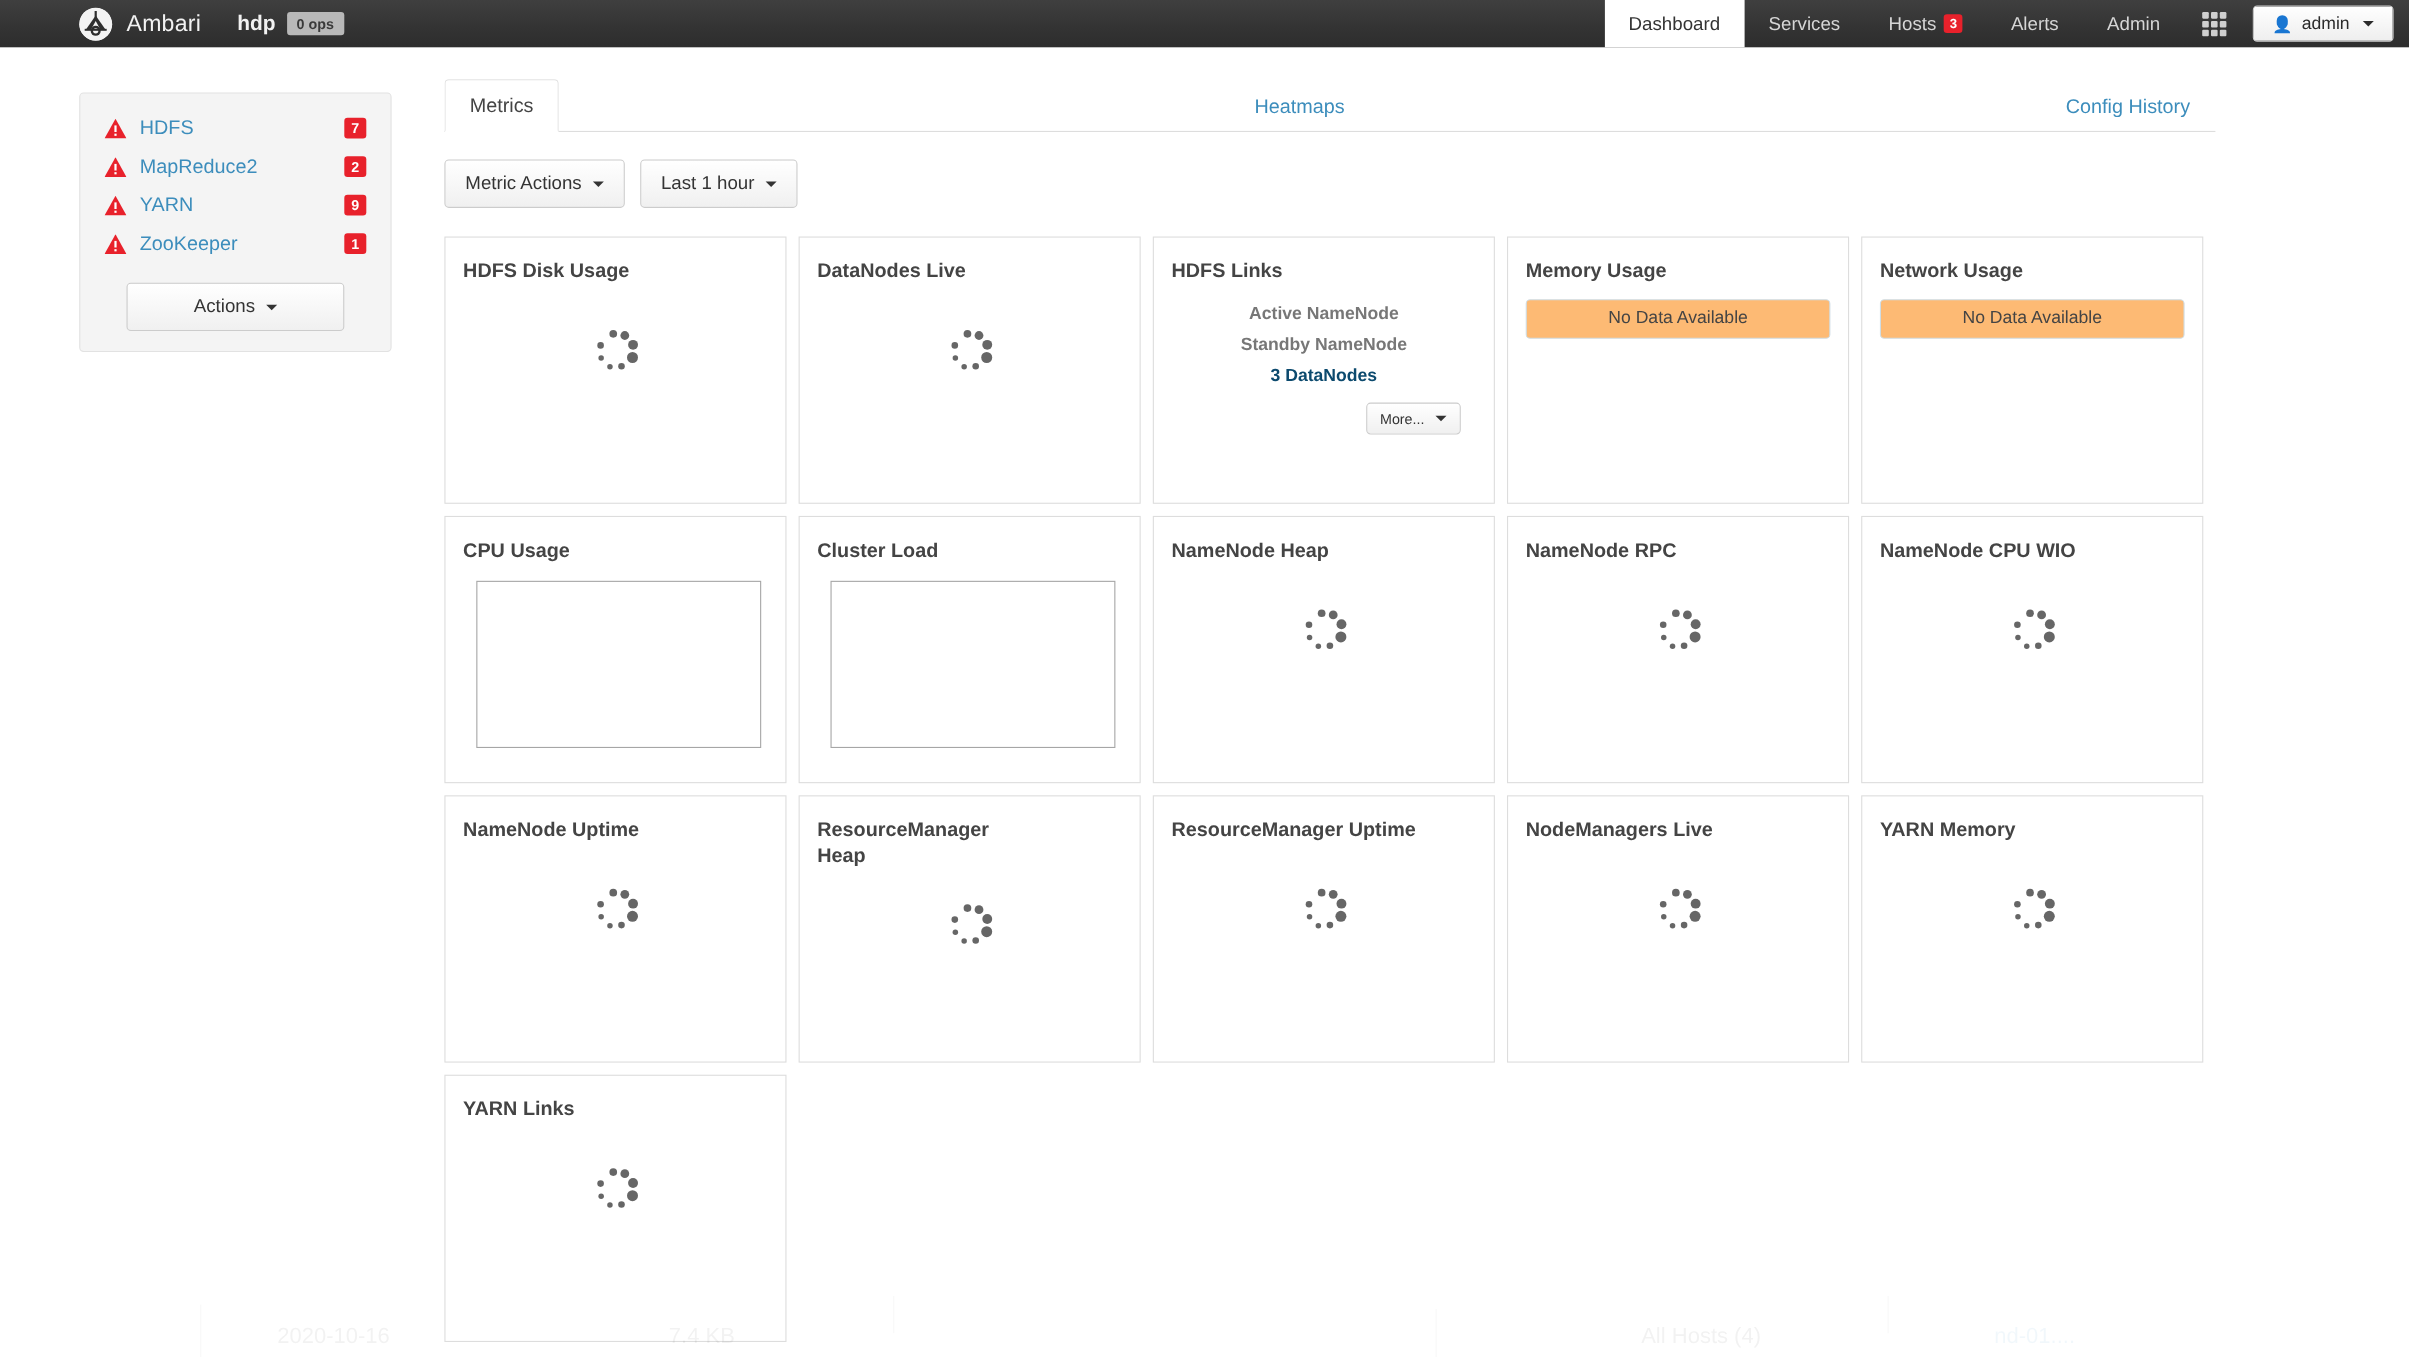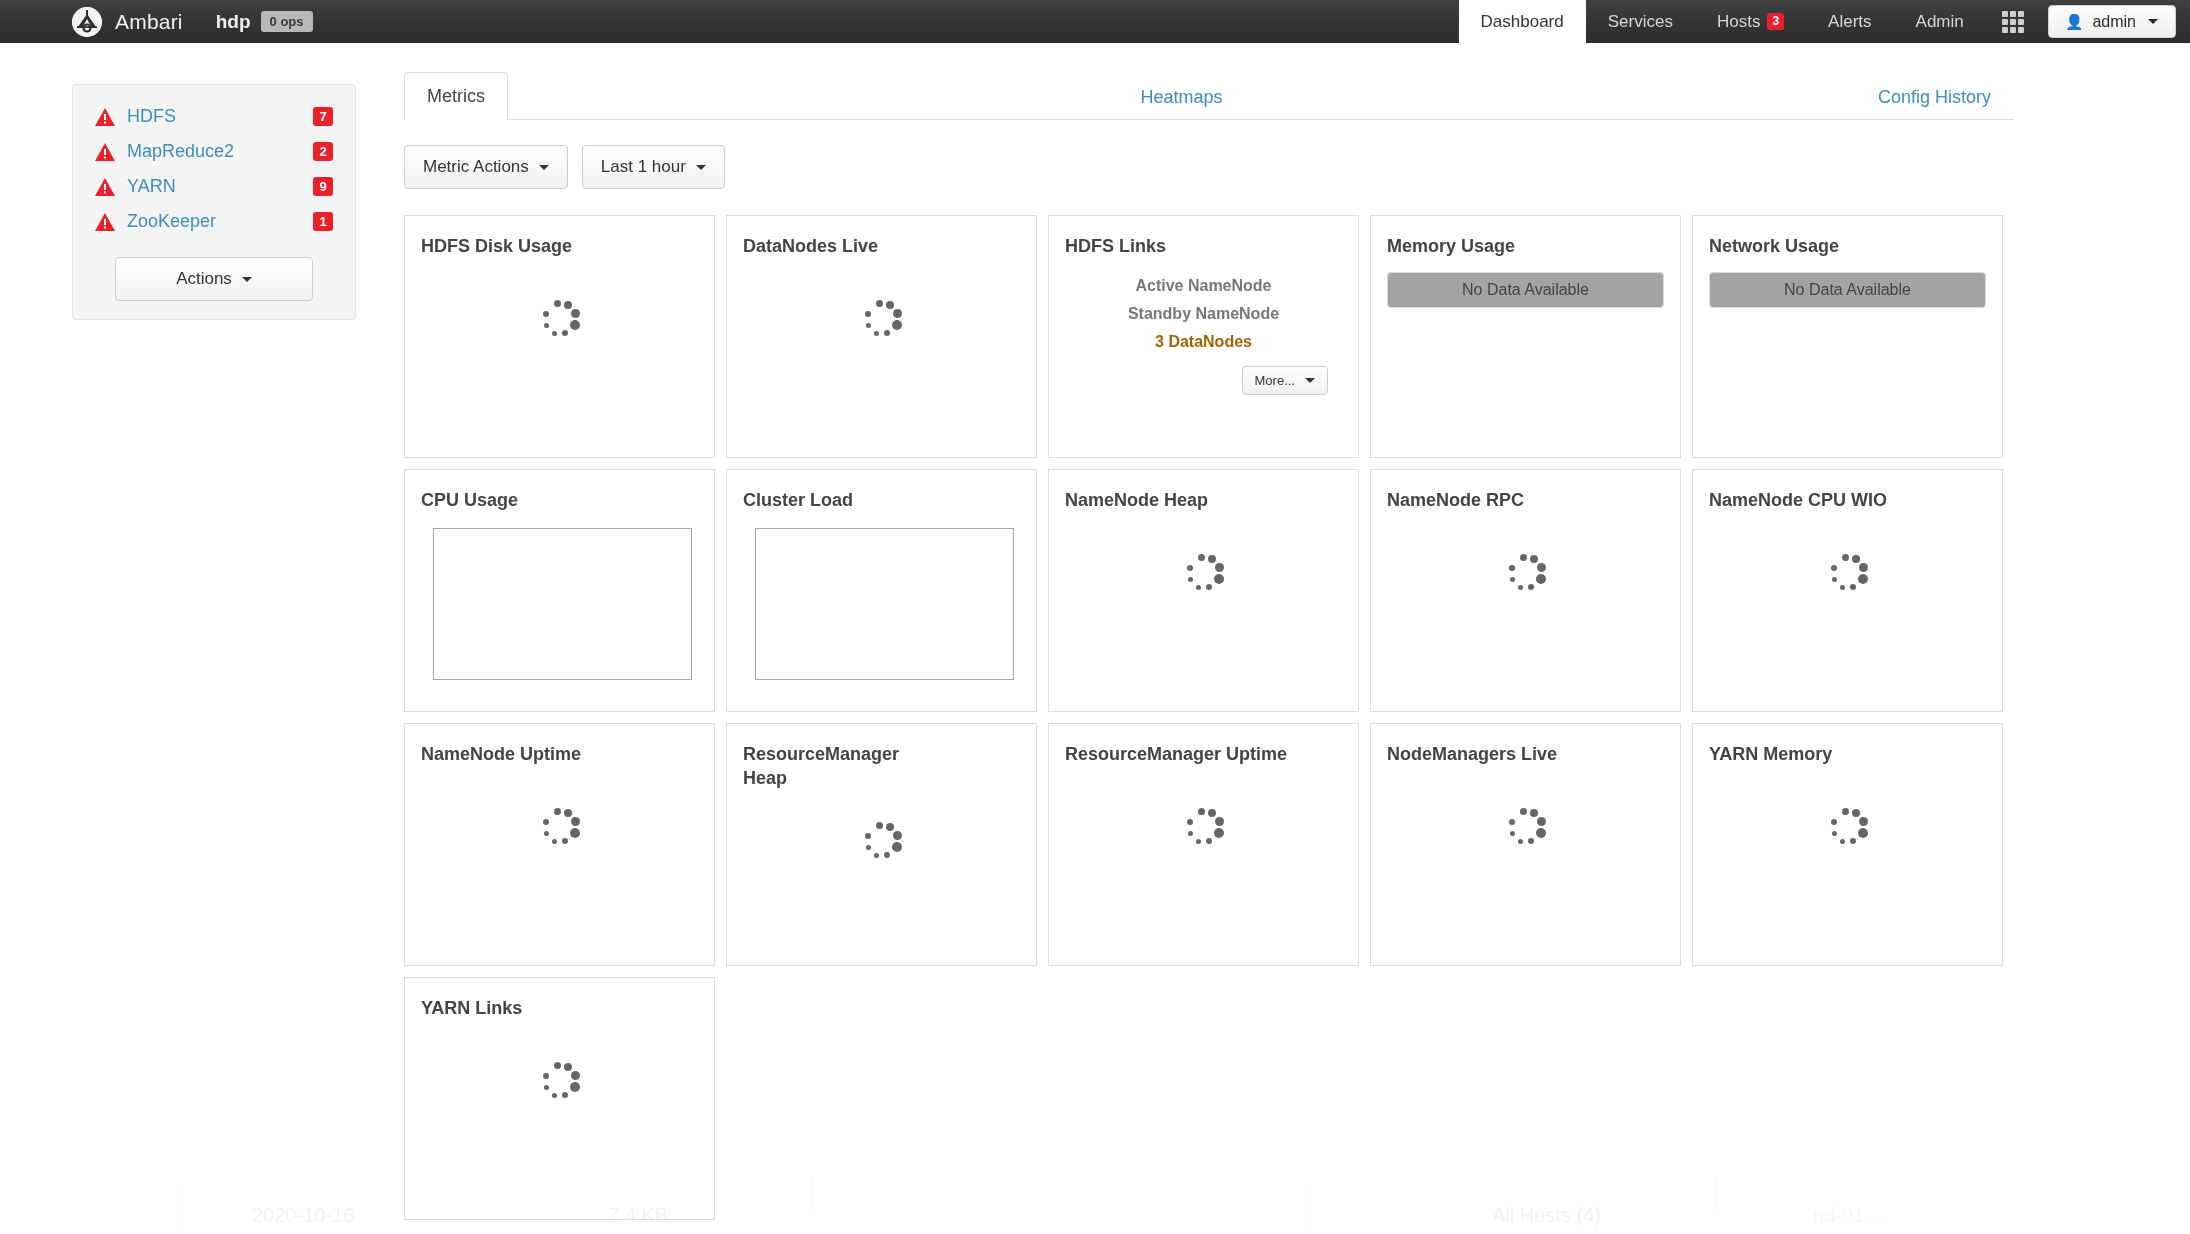--- a/index.html
+++ b/index.html
@@ -133,31 +133,31 @@
   .widget-title {
     font-size: 18px; font-weight: bold; color: #444444;
     line-height: 1.35; margin-bottom: 4px;
   }
   .spinner-wrap { display: flex; justify-content: center; align-items: center; height: 120px; }
   .spinner { position: relative; width: 46px; height: 46px; }
   .spinner i {
     position: absolute; border-radius: 50%; background: #666666; display: block;
   }
   .nodata {
-    background: #a3a3a3; border: 1px solid #cfdde5; border-radius: 4px;
+    background: #fdba74; border: 1px solid #cfdde5; border-radius: 4px;
     color: #444444; font-size: 16px; text-align: center;
     padding: 8px 10px; margin-top: 14px;
   }
   .empty-chart {
     border: 1px solid #a6a6a6; background: #ffffff;
     height: 152px; margin: 16px 6px 0 12px;
   }
   .links-list { text-align: center; margin-top: 14px; }
   .links-list div { font-size: 16px; font-weight: bold; color: #777777; padding: 5px 0; }
-  .links-list div.link { color: #a16207; text-align: center; }
+  .links-list div.link { color: #0c4a6e; text-align: center; }
   .more-wrap { display: flex; justify-content: flex-end; margin-top: 10px; padding-right: 14px; }
   .more-btn { font-size: 13px; padding: 6px 12px; }
 
   
   .ghost {
     position: absolute; left: 0; top: 1178px; width: 2190px; height: 56px;
     opacity: 0.055; pointer-events: none; color: #222222;
     font-size: 20px; font-family: "Liberation Sans", sans-serif;
     overflow: hidden;
   }

